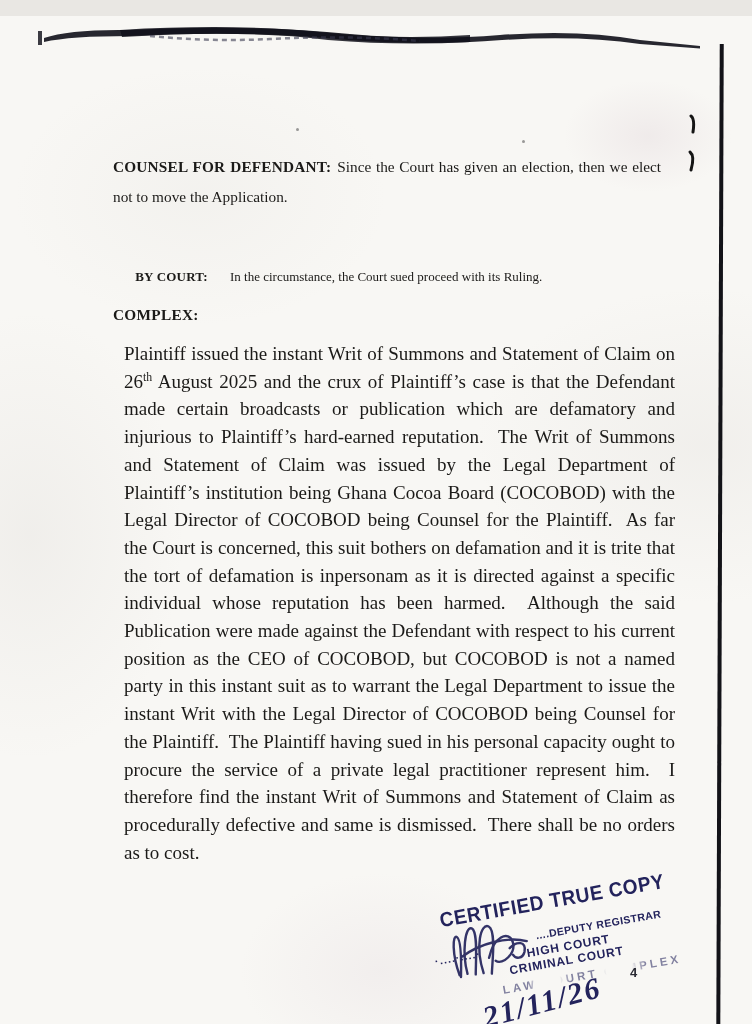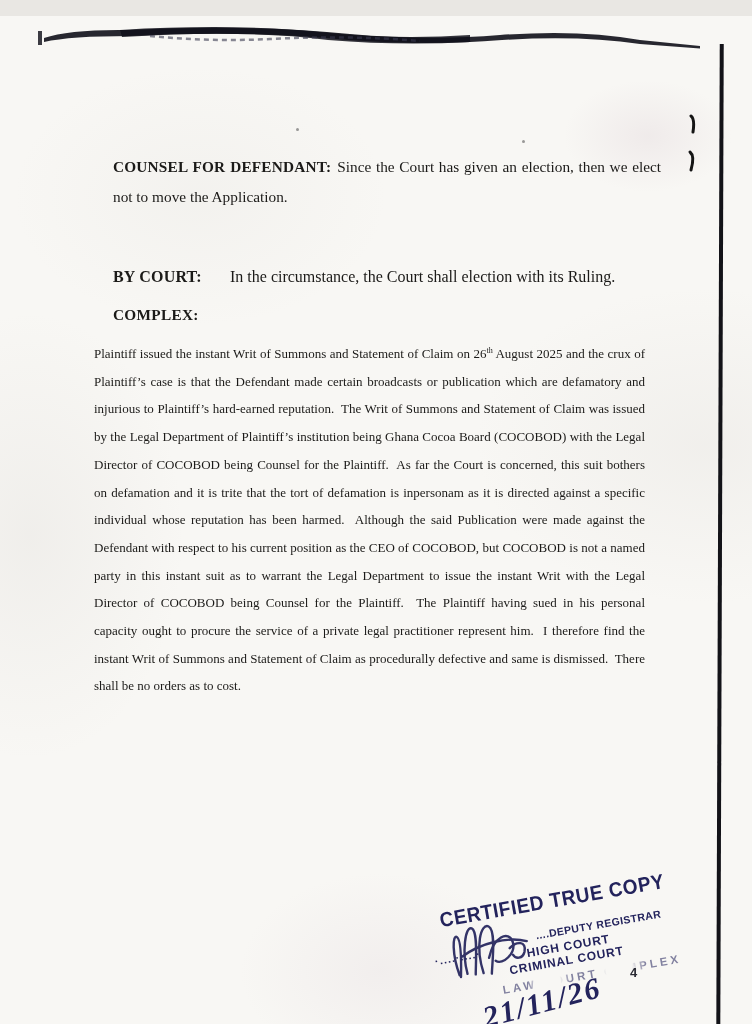--- a/index.html
+++ b/index.html
@@ -23,26 +23,26 @@
     position:absolute;left:718px;top:28px;width:3.5px;height:996px;
     background:#131318;transform:rotate(.2deg);
   }
   .content{position:absolute;left:0;top:0;width:752px;}
   .b{font-weight:700;}
   .para{text-align:justify;}
   .intro{position:absolute;left:113px;top:136px;width:548px;
     font-size:15.3px;line-height:29.5px;}
   .intro .label{padding-right:6px;letter-spacing:.2px;}
   .bycourt{position:absolute;left:113px;top:250px;width:560px;display:flex;
-    font-size:16px;line-height:22px;}
+    font-size:13px;line-height:22px;text-align:center;}
   .bycourt .label{min-width:117px;flex-shrink:0;letter-spacing:.2px;}
   .ruling-heading{position:absolute;left:113px;top:290px;
     font-size:15.3px;font-weight:700;letter-spacing:.3px;}
-  .ruling-body{position:absolute;left:94px;top:324px;width:551px;
-    font-size:13px;line-height:27.7px;text-align:justify;white-space:pre-wrap;}
+  .ruling-body{position:absolute;left:124px;top:324px;width:551px;
+    font-size:19px;line-height:27.7px;text-align:justify;white-space:pre-wrap;}
   .ruling-body sup{font-size:62%;line-height:0;}
   .signature{position:absolute;left:113px;top:797px;
     font-size:15.5px;font-weight:700;line-height:21.5px;letter-spacing:.2px;}
   
   .stamp{position:absolute;left:438px;top:894px;width:260px;height:160px;
     transform:rotate(-10deg);transform-origin:0 0;
     font-family:"Liberation Sans", sans-serif;}
   .stamp-title{position:absolute;left:0;top:0;white-space:nowrap;
     font-size:19px;font-weight:700;letter-spacing:.6px;transform:scaleY(1.08);}
   .stamp-sig{position:absolute;left:2px;top:16px;}
@@ -85,21 +85,21 @@
   <div class="corner-artifact"></div>
 
   <div class="content">
 
     <div class="intro para">
       <span class="b label">COUNSEL FOR DEFENDANT:</span><span>Since the Court has given an election, then we elect not to move the Application.</span>
     </div>
 
     <div class="bycourt">
       <span class="b label">BY COURT:</span>
-      <span>In the circumstance, the Court shall election with its Ruling.</span>
+      <span>In the circumstance, the Court sued proceed with its Ruling.</span>
     </div>
 
     <div class="ruling-heading">COMPLEX:</div>
 
     <div class="ruling-body">Plaintiff issued the instant Writ of Summons and Statement of Claim on 26<sup>th</sup> August 2025 and the crux of Plaintiff’s case is that the Defendant made certain broadcasts or publication which are defamatory and injurious to Plaintiff’s hard-earned reputation.  The Writ of Summons and Statement of Claim was issued by the Legal Department of Plaintiff’s institution being Ghana Cocoa Board (COCOBOD) with the Legal Director of COCOBOD being Counsel for the Plaintiff.  As far the Court is concerned, this suit bothers on defamation and it is trite that the tort of defamation is inpersonam as it is directed against a specific individual whose reputation has been harmed.  Although the said Publication were made against the Defendant with respect to his current position as the CEO of COCOBOD, but COCOBOD is not a named party in this instant suit as to warrant the Legal Department to issue the instant Writ with the Legal Director of COCOBOD being Counsel for the Plaintiff.  The Plaintiff having sued in his personal capacity ought to procure the service of a private legal practitioner represent him.  I therefore find the instant Writ of Summons and Statement of Claim as procedurally defective and same is dismissed.  There shall be no orders as to cost.</div>
 
     <div class="signature">
     </div>
 
     <div class="stamp" style="color: rgb(35, 35, 92);">

